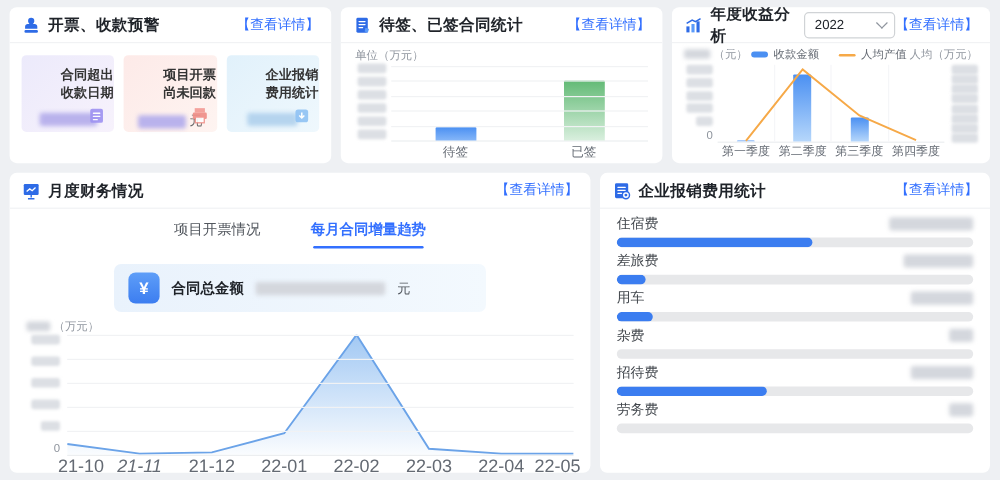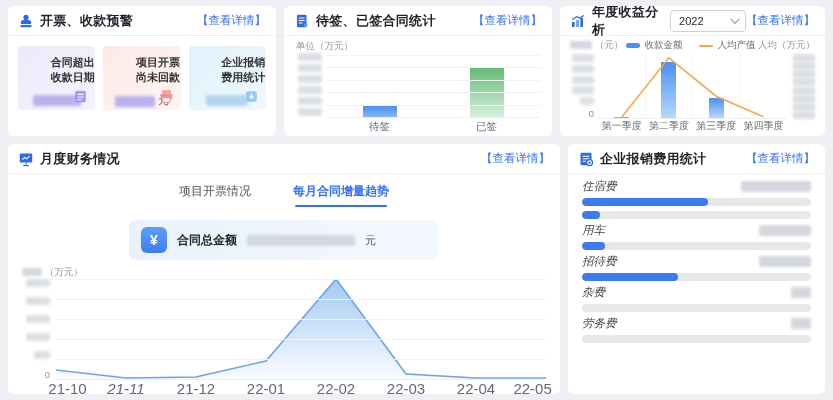--- a/index.html
+++ b/index.html
@@ -4,21 +4,21 @@
 <style>
   * { margin:0; padding:0; box-sizing:border-box; }
   html,body { width:833px; height:400px; overflow:hidden; }
   body { background:#eef0f3; font-family:"Liberation Sans","DejaVu Sans",sans-serif; color:#1f2329; }
   .page { width:833px; height:400px; padding:6px 8px; display:flex; flex-direction:column; gap:8px; }
   .row { display:flex; gap:8px; }
   .row.top { height:130px; }
   .row.bottom { flex:1; min-height:0; }
   .panel { background:#fff; border-radius:6px; overflow:hidden; display:flex; flex-direction:column; }
   .p-warning { width:268px; } .p-contracts { width:268px; } .p-annual { flex:1; }
-  .p-monthly { width:552px; } .p-expense { flex:1; }
+  .p-monthly { width:484px; } .p-expense { flex:1; }
 
   .p-head { height:30px; flex:0 0 30px; display:flex; align-items:center; padding:0 10px; border-bottom:1px solid #f1f2f4; }
   .p-title { font-size:13px; font-weight:bold; margin-left:6px; letter-spacing:.3px; }
   .p-icon { width:16px; height:16px; display:inline-flex; }
   .p-icon svg { width:16px; height:16px; }
   .detail-link { margin-left:auto; font-size:11.5px; color:#3370ff; cursor:pointer; white-space:nowrap; }
 
   
   .redact { display:inline-block; height:11px; border-radius:2px; background:#d4d7dd; filter:blur(1.6px); vertical-align:middle; }
   .redact.purple { background:#b9b2ec; }
@@ -89,21 +89,21 @@
   .monthly-chart { flex:1; margin:6px 14px 0; display:flex; flex-direction:column; min-height:0; }
   .area-wrap { flex:1; position:relative; margin-left:34px; min-height:0; }
   .area-yticks { position:absolute; left:-34px; top:0; bottom:14px; width:28px; }
   .area-plot { position:absolute; left:0; right:0; top:0; bottom:14px; border-bottom:1px solid #eceef0; }
   .area-plot svg { width:100%; height:100%; display:block; }
   .area-x { position:absolute; left:0; right:0; bottom:0; height:14px; }
   .area-x span { position:absolute; transform:translateX(-50%); font-size:15px; color:#646a73; white-space:nowrap; }
 
   
   .exp-list { padding:5px 14px 0; overflow:hidden; flex:1; }
-  .exp-row { margin-bottom:4px;font-style:italic; }
+  .exp-row { margin-bottom:4px; }
   .exp-top { display:flex; align-items:center; justify-content:space-between; height:14px; }
   .exp-label { font-size:11.5px; color:#41464c; }
   .exp-track { margin-top:5px; height:8px; border-radius:4px; background:#e7e8ea; overflow:hidden; }
   .exp-fill { height:100%; border-radius:4px; background:#3b7df0; }
 </style>
 </head>
 <body>
 
 <div class="page">
 
@@ -363,49 +363,53 @@
           <div class="exp-row">
             <div class="exp-top">
               <span class="exp-label">住宿费</span>
               <span class="redact" style="width:70px"></span>
             </div>
             <div class="exp-track">
               <div class="exp-fill" style="width: 55%; background: rgb(59, 125, 240);"></div>
             </div>
           </div>
           <div class="exp-row">
+            <div class="exp-top">
+              <span class="exp-label">差旅费</span>
+              <span class="redact" style="width:58px"></span>
+            </div>
             <div class="exp-track">
               <div class="exp-fill" style="width: 8%; background: rgb(59, 125, 240);"></div>
             </div>
           </div>
           <div class="exp-row">
             <div class="exp-top">
               <span class="exp-label">用车</span>
               <span class="redact" style="width:52px"></span>
             </div>
             <div class="exp-track">
               <div class="exp-fill" style="width: 10%; background: rgb(59, 125, 240);"></div>
             </div>
           </div>
           <div class="exp-row">
             <div class="exp-top">
+              <span class="exp-label">杂费</span>
+              <span class="redact" style="width:20px"></span>
+            </div>
+            <div class="exp-track">
+              <div class="exp-fill" style="width: 0%; background: rgb(59, 125, 240);"></div>
+            </div>
+          </div>
+          <div class="exp-row">
+            <div class="exp-top">
               <span class="exp-label">招待费</span>
               <span class="redact" style="width:52px"></span>
             </div>
             <div class="exp-track">
               <div class="exp-fill" style="width: 42%; background: rgb(59, 125, 240);"></div>
-            </div>
-          </div>
-          <div class="exp-row">
-            <div class="exp-top">
-              <span class="exp-label">杂费</span>
-              <span class="redact" style="width:20px"></span>
-            </div>
-            <div class="exp-track">
-              <div class="exp-fill" style="width: 0%; background: rgb(59, 125, 240);"></div>
             </div>
           </div>
           <div class="exp-row">
             <div class="exp-top">
               <span class="exp-label">劳务费</span>
               <span class="redact" style="width:20px"></span>
             </div>
             <div class="exp-track">
               <div class="exp-fill" style="width: 0%; background: rgb(59, 125, 240);"></div>
             </div>

